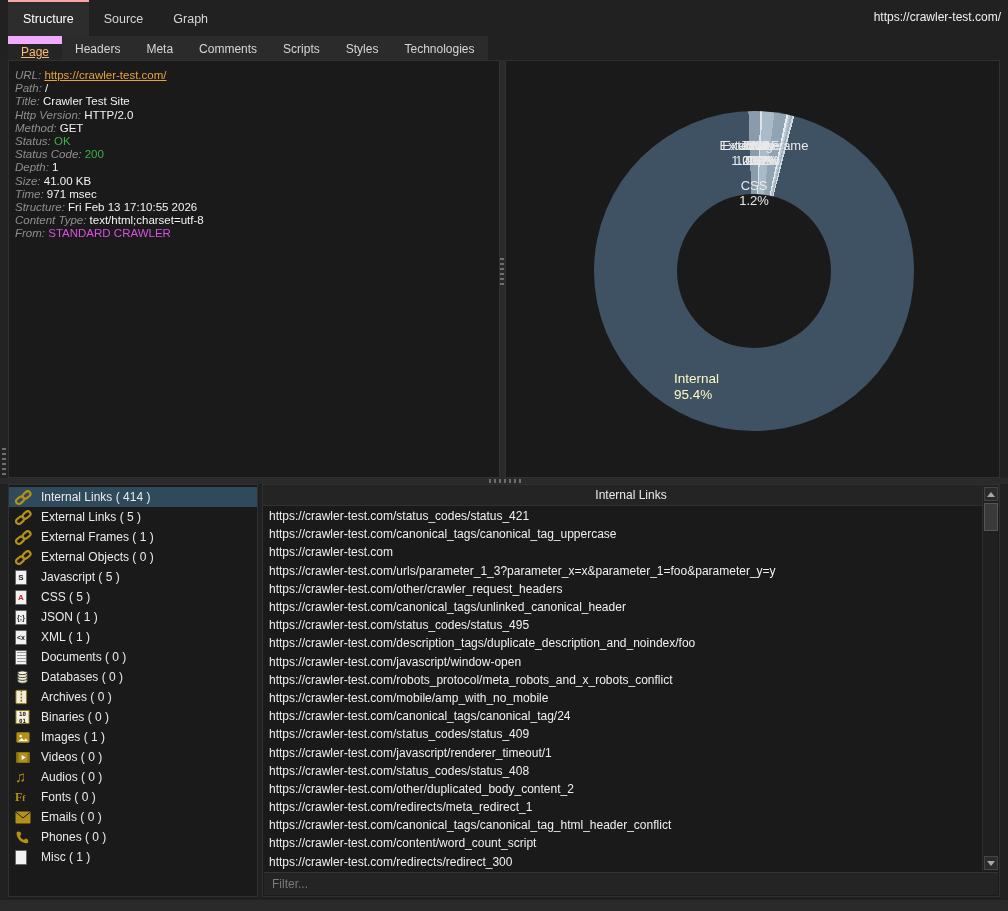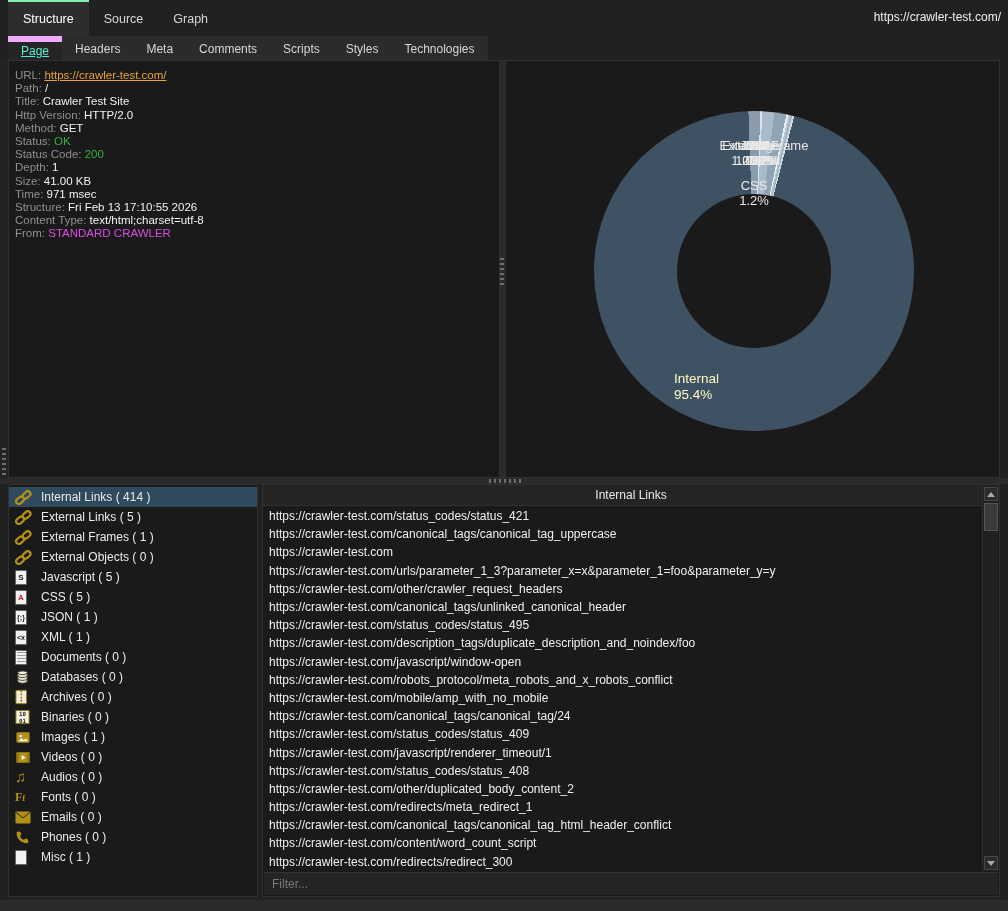--- a/index.html
+++ b/index.html
@@ -5,45 +5,45 @@
   * { margin:0; padding:0; box-sizing:border-box; }
   html,body { background:#212121; }
   body { width:1008px; height:911px; position:relative; overflow:hidden;
          font-family:"Liberation Sans", sans-serif; color:#e8e8e8; }
   .abs { position:absolute; }
 
   
   #main-tabbar { left:0; top:0; width:1008px; height:36px; display:flex; align-items:stretch; padding-left:8px; }
   .main-tab { padding:0 15px; display:flex; align-items:center; font-size:12.5px; color:#d6d6d6;
               border-top:2px solid transparent; cursor:default; }
-  .main-tab.active { background:#2d2d2d; border-top:2px solid #86efac; color:#ffffff; }
+  .main-tab.active { background:#2d2d2d; border-top:2px solid #fca5a5; color:#ffffff; }
   #top-url { position:absolute; right:7px; top:10px; font-size:12px; color:#f0f0f0; }
 
   #sub-tabbar { left:8px; top:36px; height:24px; display:inline-flex; background:#2b2b2b; }
   .sub-tab { padding:0 13px; display:flex; align-items:center; font-size:12px; color:#d6d6d6;
              border-top:2px solid transparent; }
-  .sub-tab.active { background:#252525; border-top:6px solid #f0abfc; color:#5eead4;text-decoration:underline; }
+  .sub-tab.active { background:#252525; border-top:8px solid #f0abfc; color:#fdba74;text-decoration:underline; }
 
   
   .panel { background:#1a1a1a; border:1px solid #303030; }
   #details-panel { left:8px; top:60px; width:492px; height:418px; padding:8px 6px; }
   #chart-panel   { left:505px; top:60px; width:495px; height:418px; }
   #types-panel   { left:8px; top:484px; width:250px; height:413px; padding-top:2px; }
   #links-panel   { left:262px; top:484px; width:738px; height:413px; }
 
   
   #splitter-v { left:500px; top:60px; width:5px; height:418px; background:#2a2a2a; }
   #splitter-h { left:0; top:478px; width:1008px; height:6px; background:#2a2a2a; }
   #left-edge-strip { left:0; top:60px; width:8px; height:418px; background:#232323; }
   .grip-v { width:4px; height:28px; background:repeating-linear-gradient(to bottom,#6e6e6e 0 2px,transparent 2px 5px); }
   .grip-h { width:32px; height:4px; background:repeating-linear-gradient(to right,#6e6e6e 0 2px,transparent 2px 5px); }
 
   
   .detail-line { font-size:11.5px; line-height:13.2px; white-space:nowrap; }
-  .detail-line .lbl { color:#8f8f8f; }
+  .detail-line .lbl { color:#8f8f8f;font-style:italic; }
   .detail-line .val { color:#f2f2f2; }
   .detail-line .val.link { color:#e9a23b; text-decoration:underline; cursor:pointer; }
   .detail-line .val.success { color:#3cb043; }
   .detail-line .val.crawler { color:#d84fe3;margin-top:12px; }
 
   
   #donut { left:88px; top:50px; width:320px; height:320px; border-radius:50%; }
   #donut-hole { left:83px; top:83px; width:154px; height:154px; border-radius:50%; background:#1a1a1a; position:absolute; }
   .slice-label { position:absolute; width:220px; text-align:center; font-size:13px; line-height:15px; color:#e9e9e9; }
   #internal-label { position:absolute; width:120px; text-align:left; font-size:13.5px; line-height:16px; color:#fef9c3; }

